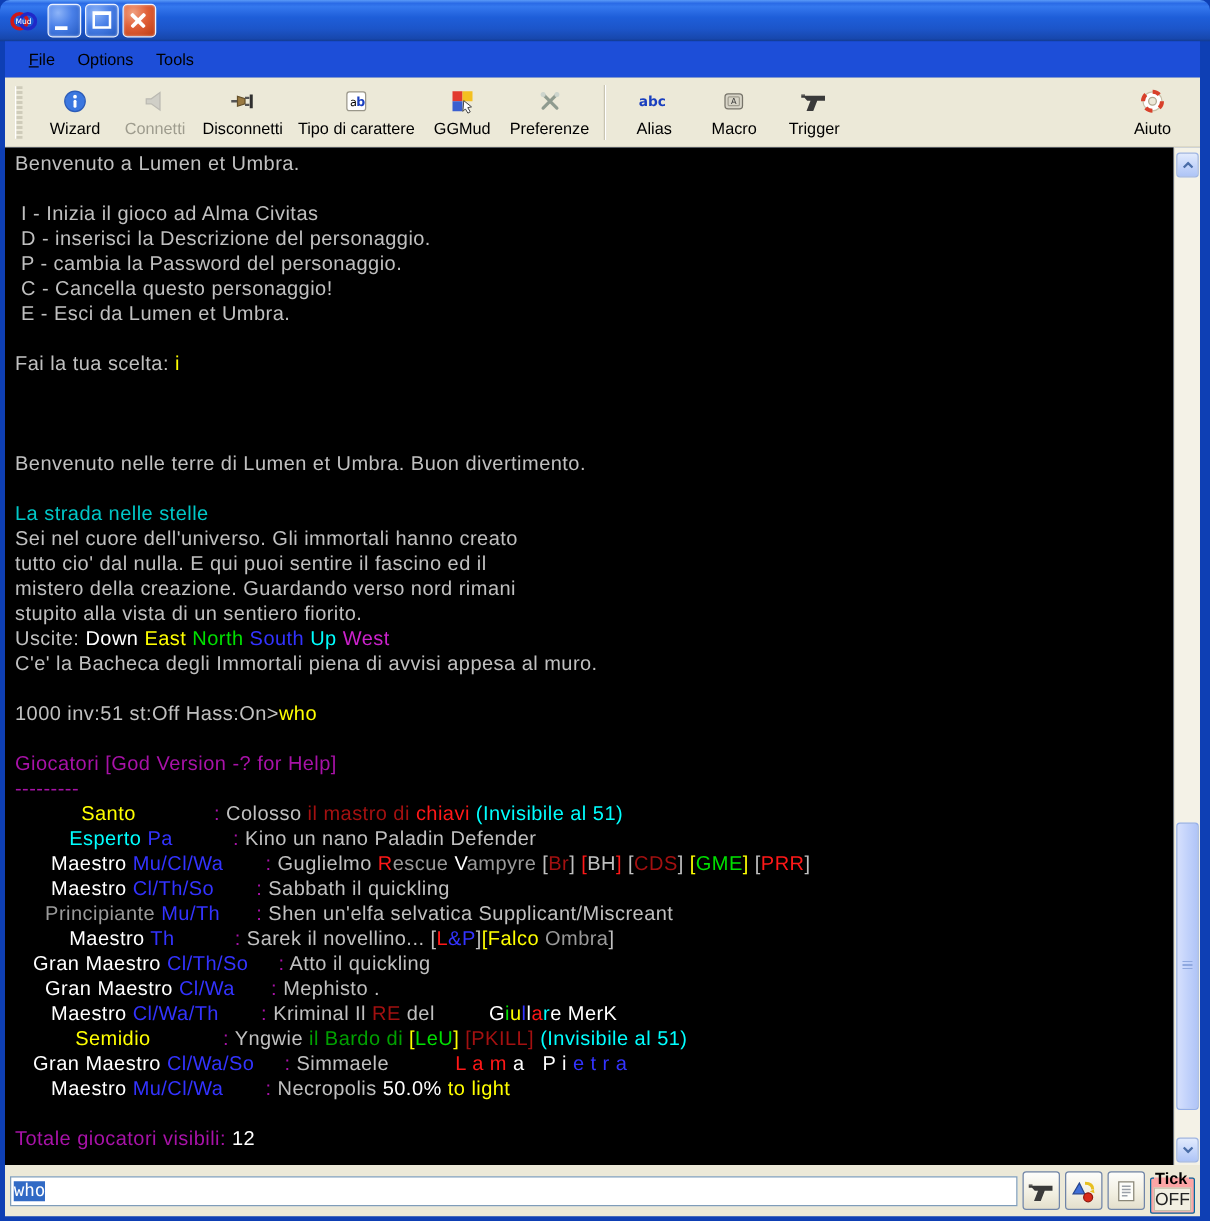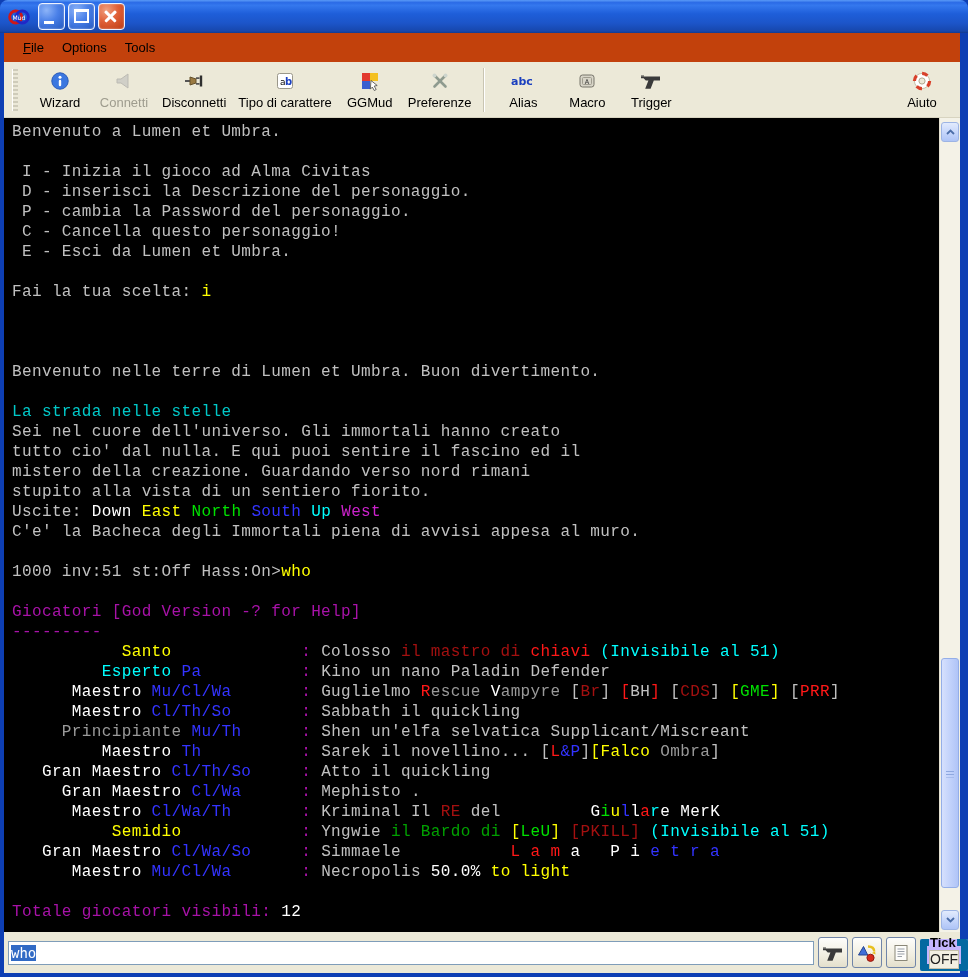--- a/index.html
+++ b/index.html
@@ -21,21 +21,21 @@
   .wbtn{width:25px;height:25px;border-radius:4px;border:1px solid #eef3ff;margin-left:3px;position:relative;flex:none;box-shadow:inset 0 0 2px rgba(255,255,255,.6);}
   .wbtn.min,.wbtn.max{background:radial-gradient(circle at 30% 25%,#8db4f8 0%,#4a80e8 45%,#2358c0 100%);}
   .wbtn.close{background:radial-gradient(circle at 30% 25%,#f0a080 0%,#e06038 45%,#bb3a12 100%);}
   .wbtn.min::after{content:"";position:absolute;left:5px;bottom:5px;width:10px;height:3px;background:#fff;}
   .wbtn.max::after{content:"";position:absolute;left:5px;top:5px;width:11px;height:9px;border:2px solid #fff;border-top-width:3px;}
   .wbtn.close::before,.wbtn.close::after{content:"";position:absolute;left:4px;top:10.5px;width:15px;height:2.6px;background:#fff;border-radius:1px;}
   .wbtn.close::before{transform:rotate(45deg);}
   .wbtn.close::after{transform:rotate(-45deg);}
   
   .menubar{
-    position:absolute;left:4px;right:8px;top:33px;height:29px;background:#c2410c;
+    position:absolute;left:4px;right:8px;top:33px;height:29px;background:#1d4ed8;
     display:flex;align-items:center;padding:0 10px;box-sizing:border-box;font-size:13px;color:#000;
   }
   .menu-item{padding:3px 9px;cursor:default;}
   .menu-help{margin-left:auto;padding:3px 6px;margin-top:42px;}
   
   .toolbar{
     position:absolute;left:4px;right:8px;top:62px;height:56px;background:#ece9d8;
     display:flex;align-items:center;padding:0 6px 0 8px;box-sizing:border-box;
     border-bottom:1px solid #d8d4c0;
   }
@@ -46,21 +46,21 @@
     min-width:64px;height:50px;gap:3px;font-size:13px;color:#000;padding:0 6px;border:none;background:transparent;}
   .tb.disabled{color:#9e9c8e;}
   .tb.disabled svg{opacity:.55;filter:grayscale(1);}
   .tb-icon{height:22px;display:flex;align-items:center;justify-content:center;}
   .tb-sep{width:1px;height:44px;background:#c9c5b2;border-right:1px solid #fff;margin:0 6px;flex:none;}
   .tb-spacer{flex:1;}
   
   .terminal{
     position:absolute;left:4px;top:118px;right:29px;bottom:45px;background:#000;
     overflow:hidden;padding:4px 0 0 8px;box-sizing:border-box;
-    font-family:Liberation Mono, monospace;font-size:16px;line-height:20px;
+    font-family:Liberation Sans, sans-serif;font-size:16px;line-height:20px;
     letter-spacing:.37px;white-space:pre;color:#c0c0c0;
   }
   .term-line{height:20px;}
   
   .scrollbar{position:absolute;top:118px;bottom:45px;right:8px;width:21px;background:#f4f2e7;border-left:1px solid #e2dfd0;box-sizing:border-box;}
   .sb-btn{position:absolute;left:1px;right:1px;height:18px;border:1px solid #9db4e4;border-radius:3px;
     background:linear-gradient(180deg,#e2ebfd 0%,#c2d3fa 60%,#aec4f6 100%);
     display:flex;align-items:center;justify-content:center;}
   .sb-up{top:4px;}
   .sb-down{bottom:2px;}
@@ -71,22 +71,22 @@
     background:repeating-linear-gradient(180deg,#8fa8e0 0 1px,transparent 1px 3px);}
   
   .bottombar{position:absolute;left:4px;right:8px;bottom:4px;height:41px;background:#ece9d8;
     display:flex;align-items:center;padding:0 2px 0 4px;box-sizing:border-box;gap:4px;}
   .cmd{width:806px;height:24px;background:#fff;border:1px solid #7f9db9;box-sizing:border-box;
     font-family:"DejaVu Sans Mono",monospace;font-size:14px;display:flex;align-items:center;padding:0 2px;flex:none;}
   .cmd .sel{background:#316ac5;color:#fff;}
   .bb-btn{width:30px;height:31px;border:1px solid #7085a8;border-radius:3px;flex:none;
     background:linear-gradient(180deg,#fdfdfb 0%,#f1eee0 60%,#e3dfcc 100%);
     display:flex;align-items:center;justify-content:center;padding:0;}
-  .tick{margin-left:auto;width:44px;height:36px;border:7px solid #0369a1;border-radius:2px;
-    padding:0 2px 2px;box-sizing:border-box;margin-right:2px;background:#c4b5fd;}
+  .tick{margin-left:auto;width:44px;height:36px;border:1px solid #0369a1;border-radius:2px;
+    padding:0 2px 2px;box-sizing:border-box;margin-right:2px;background:#fca5a5;}
   .tick legend{font-weight:bold;font-size:13px;padding:0 1px;}
   .tick-value{border:1px solid #c4c0aa;background:#f2efe2;font-size:14px;text-align:center;color:#222;line-height:17px;}
   fieldset{margin:0;}
 </style>
 </head>
 <body>
 
 <div class="titlebar">
   <span class="app-icon">
     <svg width="22" height="22" viewBox="0 0 20 20">

